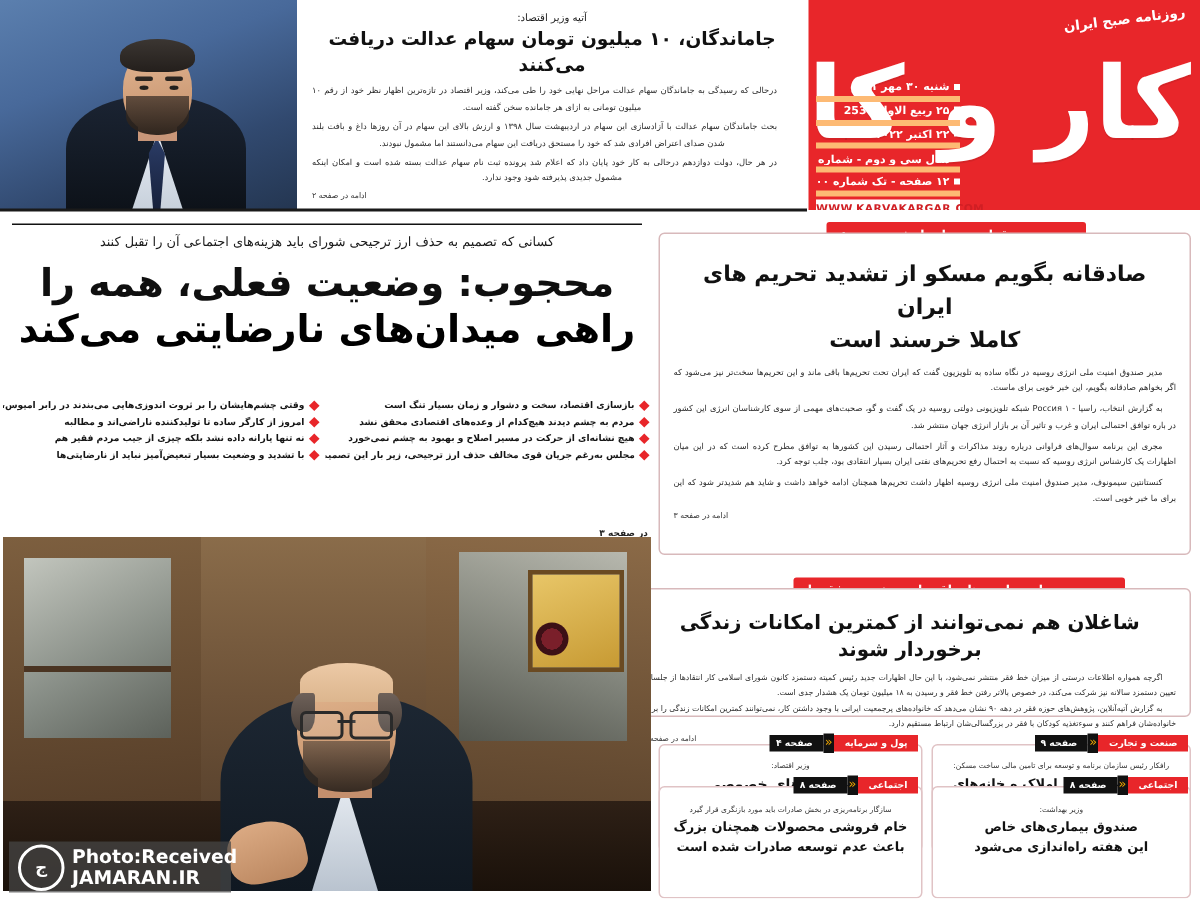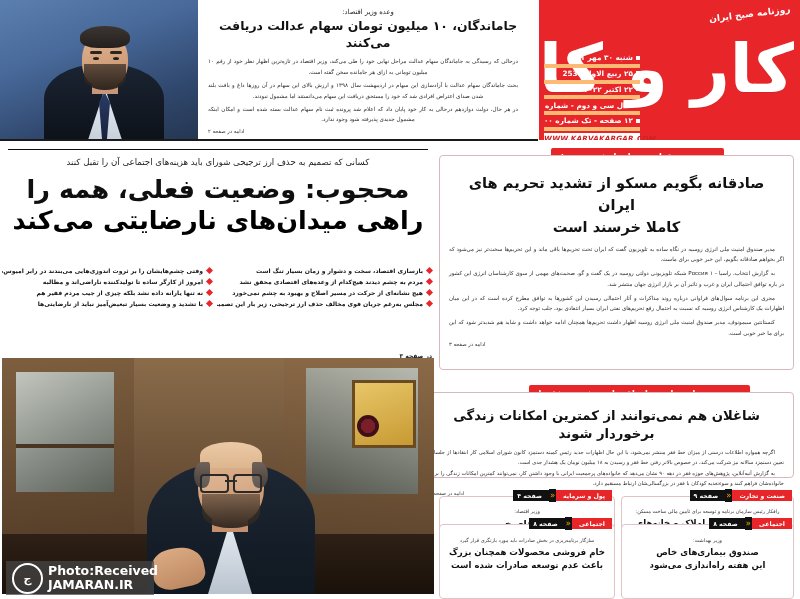--- a/index.html
+++ b/index.html
@@ -39,21 +39,21 @@
     padding:1.2px 0 1.6px 0;white-space:nowrap;
     direction:rtl;
   }
   .mast-dates .dline .sq{
     width:4px;height:4px;background:#fff;margin-left:3px;flex:none;
   }
   .mast-dates .dline span.t{overflow:hidden;}
   .mast-url{
     margin-top:2px;background:#fff;color:#d01f24;
     font-size:7.2px;font-weight:bold;text-align:center;
-    padding:1.5px 0;letter-spacing:.2px;direction:ltr;font-style:italic;
+    padding:1.5px 0;letter-spacing:.2px;direction:ltr;
   }
 
   
   .topstory{
     position:absolute;right:262px;top:0;width:340px;height:140px;
     padding:8px 10px 0 10px;box-sizing:border-box;
   }
   .ts-kicker{font-size:6.8px;color:#222;text-align:center;margin-bottom:2px;}
   .ts-head{
     font-size:12.4px;font-weight:bold;color:#111;text-align:center;
@@ -265,21 +265,21 @@
       </div>
       <div class="dline">
         <span class="sq"></span>
         <span class="t">۱۲ صفحه - تک شماره ۵۰۰۰ ت</span>
       </div>
       <div class="mast-url">WWW.KARVAKARGAR.COM</div>
     </div>
   </div>
 
   <div class="topstory">
-    <div class="ts-kicker">وعده وزیر اقتصاد:</div>
+    <div class="ts-kicker">آتیه وزیر اقتصاد:</div>
     <div class="ts-head">جاماندگان، ۱۰ میلیون تومان سهام عدالت دریافت می‌کنند</div>
     <div class="ts-body">
       <p>درحالی که رسیدگی به جاماندگان سهام عدالت مراحل نهایی خود را طی می‌کند، وزیر اقتصاد در تازه‌ترین اظهار نظر خود از رقم ۱۰ میلیون تومانی به ازای هر جامانده سخن گفته است.</p>
       <p>بحث جاماندگان سهام عدالت با آزادسازی این سهام در اردیبهشت سال ۱۳۹۸ و ارزش بالای این سهام در آن روزها داغ و بافت بلند شدن صدای اعتراض افرادی شد که خود را مستحق دریافت این سهام می‌دانستند اما مشمول نبودند.</p>
       <p>در هر حال، دولت دوازدهم درحالی به کار خود پایان داد که اعلام شد پرونده ثبت نام سهام عدالت بسته شده است و امکان اینکه مشمول جدیدی پذیرفته شود وجود ندارد.</p>
     </div>
     <div class="ts-more">ادامه در صفحه ۲</div>
   </div>
 
   <div class="topphoto">

